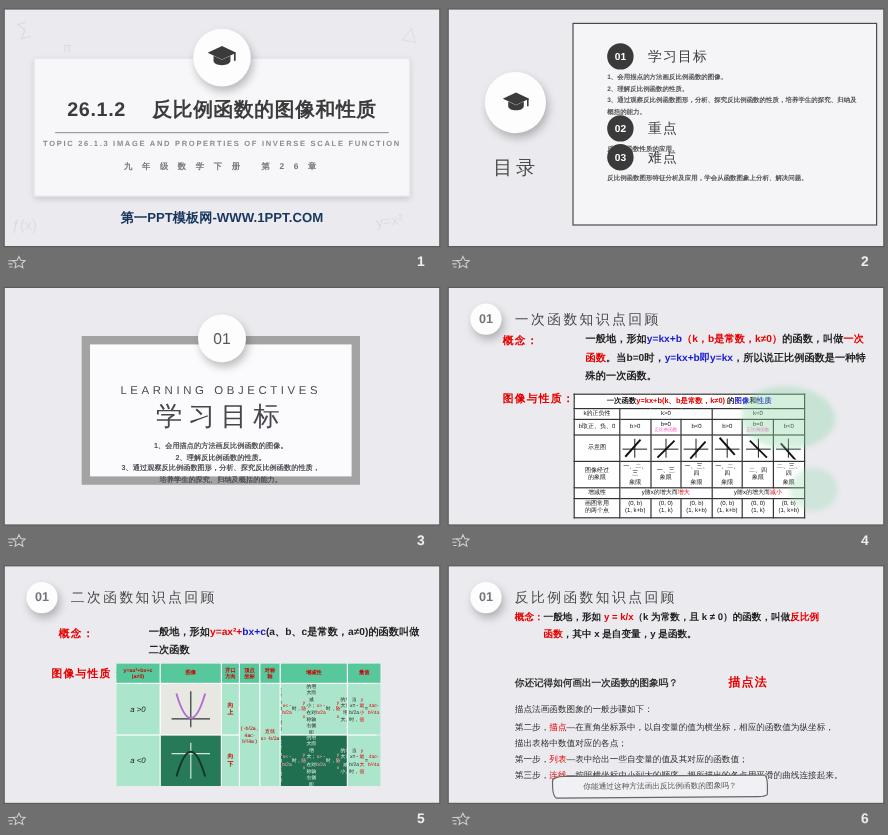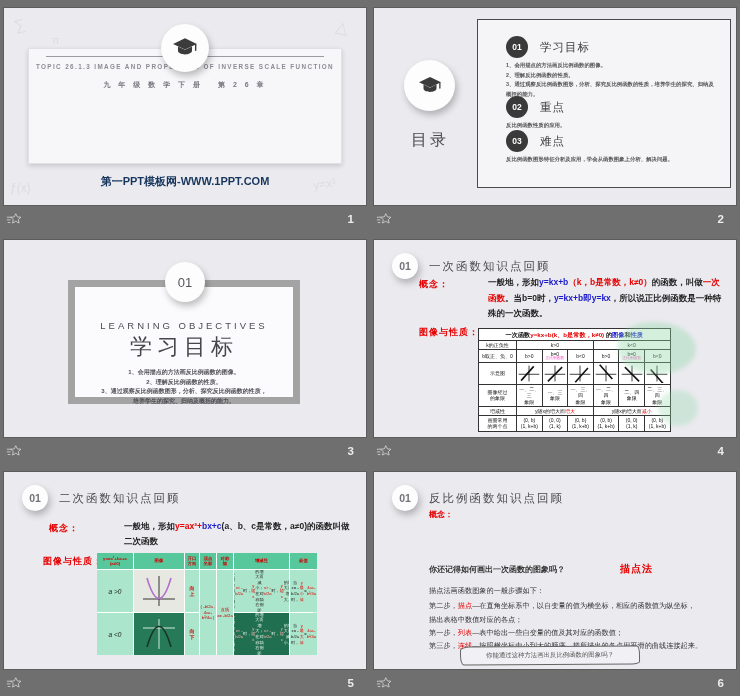--- a/index.html
+++ b/index.html
@@ -61,23 +61,23 @@
   .g-dark{background:#1f6f50;}
   .g-cond{font-size:6.5px;font-style:italic;color:#222;}
   .g-dir{color:#cc0000;font-size:5px;font-weight:bold;line-height:1.3;}
   .g-tiny{font-size:4.1px;line-height:1.35;color:#222;padding:1px;}
   .g-tinyd{font-size:4.1px;line-height:1.35;color:#e4f3ea;padding:1px;}
   .g-red{color:#c00000;font-size:4.3px;line-height:1.3;}
   .ga-vtx{grid-area:2/4/4/5;} .ga-axis{grid-area:2/5/4/6;}
   .g-imgA{background:#e8e8e2;} .g-imgB{background:#277a58;}
   
   .s6-concept{position:absolute;left:55px;top:36px;width:288px;display:flex;font-size:8px;font-weight:bold;color:#1e1e1e;line-height:1.8;}
-  .s6-qrow{position:absolute;left:55px;top:90px;display:flex;align-items:baseline;gap:31px;}
+  .s6-qrow{position:absolute;left:55px;top:90px;display:flex;align-items:baseline;}
   .s6-q{font-size:8px;font-weight:bold;color:#333;}
-  .s6-m{margin-left:24px;font-size:10px;font-weight:bold;color:#e60000;letter-spacing:1px;}
+  .s6-m{margin-left:42px;font-size:10px;font-weight:bold;color:#e60000;letter-spacing:1px;}
   .s6-steps{position:absolute;left:55px;top:98px;width:292px;font-size:7.2px;color:#333;line-height:1.85;}
   .s6-steps .st{white-space:pre-line;}
   .s6-call{position:absolute;left:86px;top:174px;width:178px;height:17px;border:1px solid #666;border-radius:10px 3px 8px 4px/4px 9px 3px 10px;transform:rotate(-.4deg);display:flex;align-items:center;justify-content:center;font-size:6.4px;color:#555;background:#f1f0f4;}
 </style>
 </head>
 <body>
 
 <div class="wrap">
 
   <div class="cell">
@@ -89,20 +89,21 @@
       <span class="doodle" style="right:30px;bottom:14px;font-size:12px;transform:rotate(-8deg)">y=x²</span>
       <span class="doodle" style="right:70px;top:60px;font-size:11px">√x</span>
       <div class="circle s1-circle">
         <svg width="26" height="22" viewBox="0 0 24 20" fill="#3b3b3b">
           <path d="M12 1 23 6.2 12 11.4 1 6.2Z"></path>
           <path d="M5.5 8.6v3.9c0 1.9 2.9 3.4 6.5 3.4s6.5-1.5 6.5-3.4V8.6L12 11.7Z"></path>
           <rect x="21.2" y="6.2" width="1.3" height="6.5" rx="0.6"></rect>
         </svg>
       </div>
       <div class="s1-card">
+        <div class="s1-title">26.1.2　 反比例函数的图像和性质</div>
         <div class="s1-div"></div>
         <div class="s1-topic">TOPIC 26.1.3 IMAGE AND PROPERTIES OF INVERSE SCALE FUNCTION</div>
         <div class="s1-course">九 年 级 数 学 下 册 　第 2 6 章</div>
       </div>
       <div class="s1-site">第一PPT模板网-WWW.1PPT.COM</div>
     </div>
     <div class="band">
       <svg width="16" height="14" viewBox="0 0 18 14">
           <g stroke="#cfcfcf" fill="none" stroke-width="1">
             <path d="M1 5h5M1 8h4M2 11h3"></path>
@@ -133,21 +134,21 @@
 2、理解反比例函数的性质。
 3、通过观察反比例函数图形，分析、探究反比例函数的性质，培养学生的探究、归纳及概括的能力。</div>
         </div>
         <div class="s2-item" style="top:76px">
           <div class="s2-row">
             <div class="darkdot s2-num">02</div>
             <div class="s2-ititle">重点</div>
           </div>
           <div class="s2-body">反比例函数性质的应用。</div>
         </div>
-        <div class="s2-item" style="top:110px">
+        <div class="s2-item" style="top:100px">
           <div class="s2-row">
             <div class="darkdot s2-num">03</div>
             <div class="s2-ititle">难点</div>
           </div>
           <div class="s2-body">反比例函数图形特征分析及应用，学会从函数图象上分析、解决问题。</div>
         </div>
       </div>
     </div>
     <div class="band">
       <svg width="16" height="14" viewBox="0 0 18 14">
@@ -403,20 +404,22 @@
   <div class="cell">
     <div class="slide">
       <div class="sl-head">
         <div class="circle sl-num">
             <span>01</span>
           </div>
         <div class="sl-title">反比例函数知识点回顾</div>
       </div>
       <div class="s6-concept">
         <span class="c-r" style="white-space:nowrap">概念：</span>
+        <div class="pre"><span>一般地，形如 </span><span class="c-r">y = k/x</span><span>（k 为常数，且 k ≠ 0）的函数，叫做</span><span class="c-r">反比例
+函数</span><span>，其中 x 是自变量，y 是函数。</span></div>
       </div>
       <div class="s6-qrow">
         <span class="s6-q">你还记得如何画出一次函数的图象吗？</span>
         <span class="s6-m">描点法</span>
       </div>
       <div class="s6-steps" style="top:112px">
         <div style="margin-bottom:2px">描点法画函数图象的一般步骤如下：</div>
         <div class="st"><span>第二步，</span><span class="c-r">描点</span><span>—在直角坐标系中，以自变量的值为横坐标，相应的函数值为纵坐标，
 描出表格中数值对应的各点；</span></div>
         <div class="st"><span>第一步，</span><span class="c-r">列表</span><span>—表中给出一些自变量的值及其对应的函数值；</span></div>

